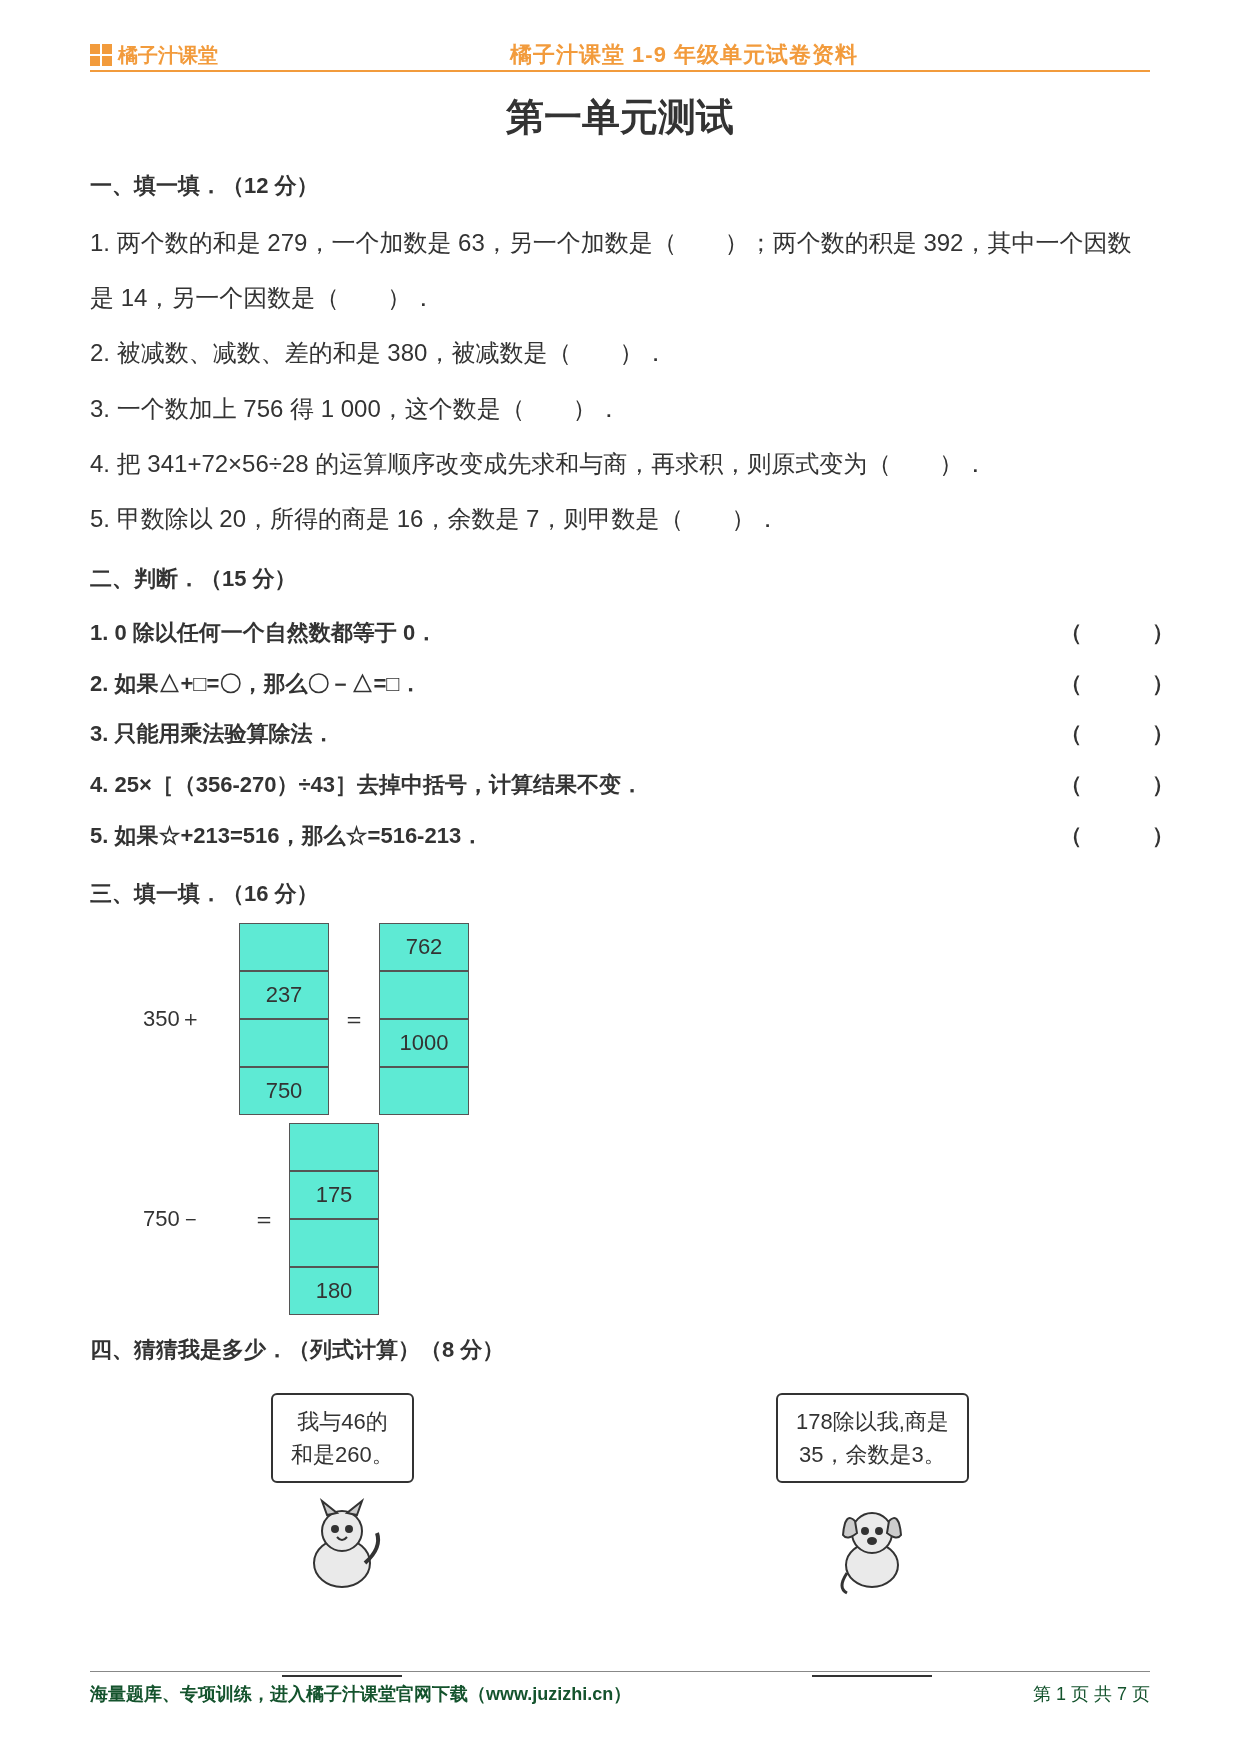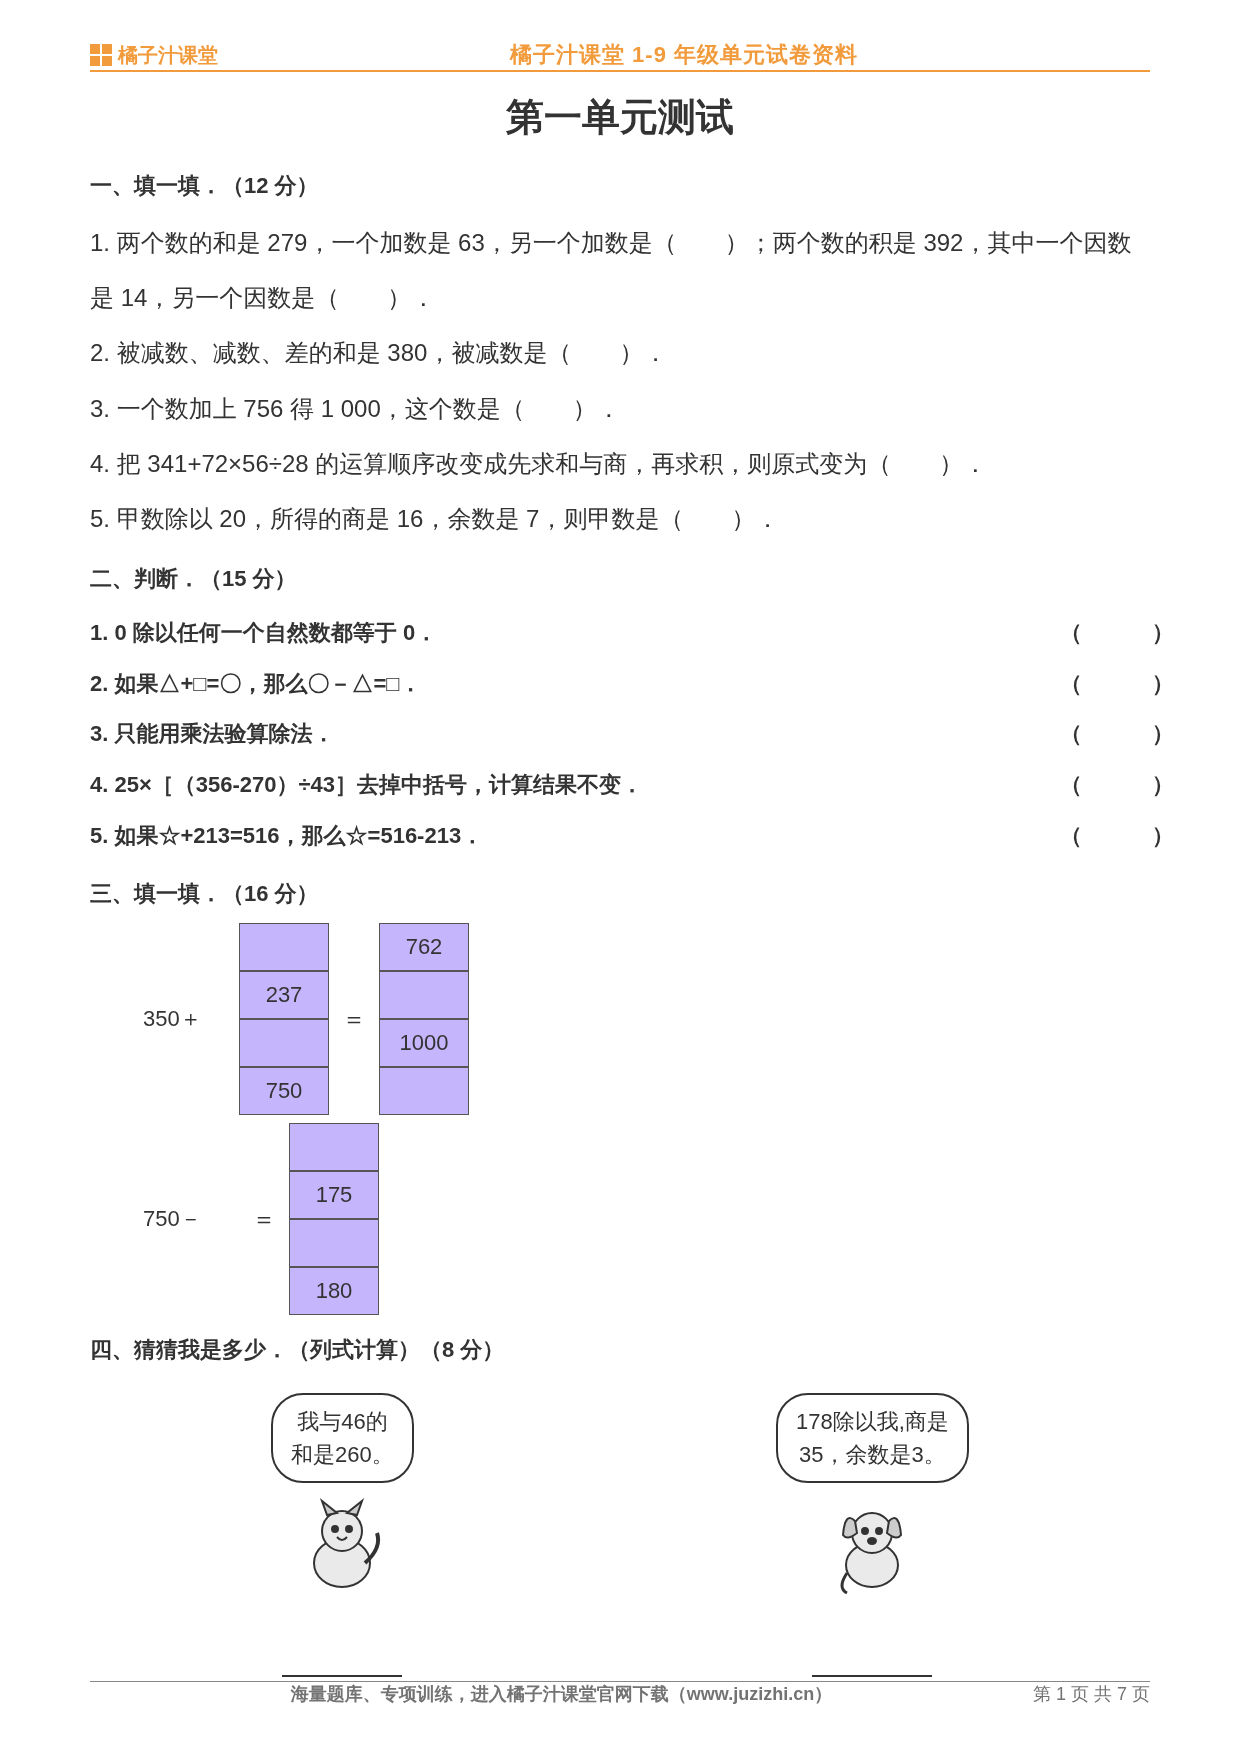--- a/index.html
+++ b/index.html
@@ -83,21 +83,21 @@
     flex-direction: column;
   }
   .cell {
     width: 90px;
     height: 48px;
     border: 1px solid #555;
     display: flex;
     align-items: center;
     justify-content: center;
     font-size: 22px;
-    background: #c4b5fd;
+    background: #5eead4;
   }
   .eq {
     width: 50px;
     text-align: center;
     font-size: 24px;
   }
   .dgroup {
     display: flex;
     align-items: center;
     margin-bottom: 8px;
@@ -108,44 +108,44 @@
     justify-content: space-around;
     margin-top: 28px;
   }
   .char {
     display: flex;
     flex-direction: column;
     align-items: center;
   }
   .bubble {
     border: 2px solid #333;
-    border-radius: 32px;
+    border-radius: 6px;
     padding: 10px 18px;
     font-size: 22px;
     text-align: center;
     line-height: 1.5;
     margin-bottom: 12px;
     background: #fff;
   }
   .answer-line {
     width: 120px;
     border-bottom: 2px solid #333;
     margin-top: 70px;
     height: 4px;
   }
   .footer {
     position: absolute;
     left: 90px;
     right: 90px;
     bottom: 48px;
     border-top: 1px solid #888;
+    padding-top: 10px;
     display: flex;
     font-size: 18px;
-    color: #737373;
-    text-align: center;
+    color: #14532d;
   }
   .footer .fl { flex: 1; font-weight: bold; }
   .footer .fr { }
   .cat-svg, .dog-svg { margin-top: -2px; }
 </style>
 </head>
 <body>
 
 <div class="page">
   <div class="top-header">

